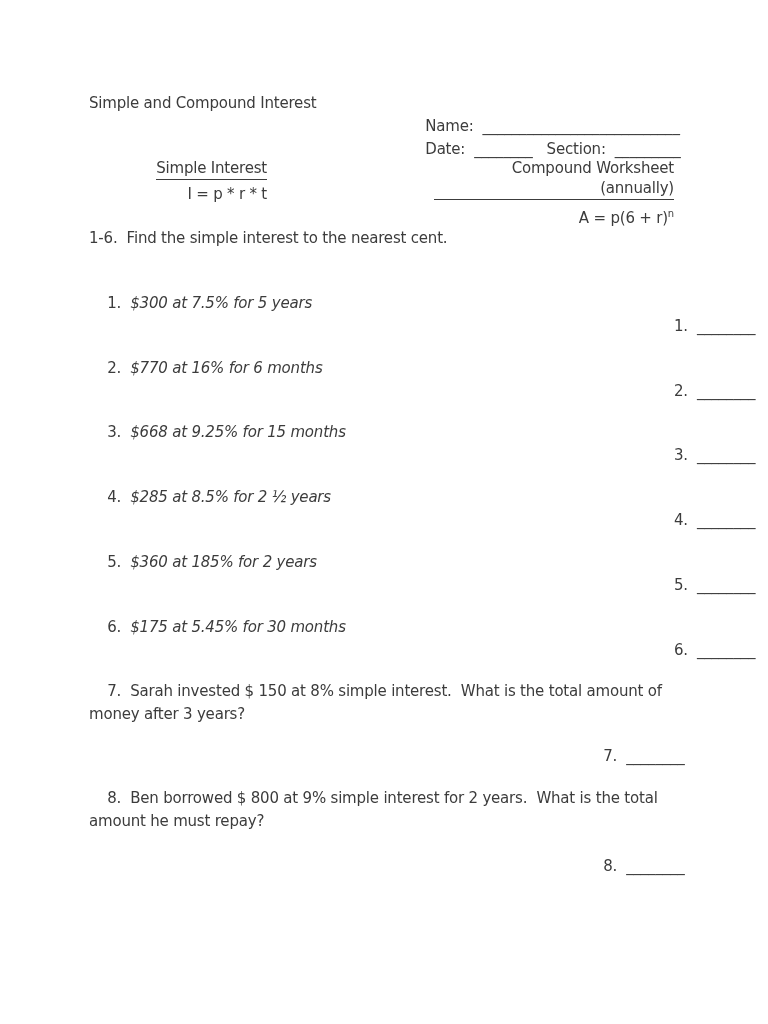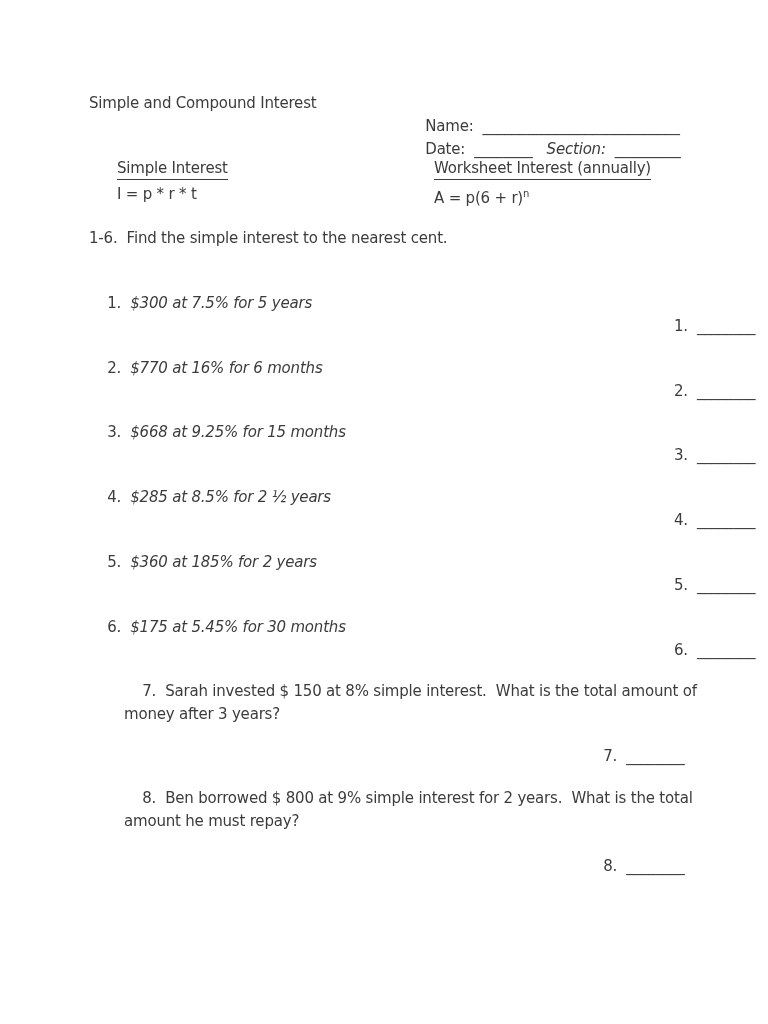--- a/index.html
+++ b/index.html
@@ -20,45 +20,45 @@
   }
   .abs { position: absolute; }
   .line { line-height: 23px; white-space: pre; text-align: center; }
 
   
   .title { left: 89px; top: 92px; line-height: 23px; }
   .name-line { left: 407px; top: 92px; }
   .date-line { left: 407px; top: 115px; }
   .name-line .blank { margin-left: 9px; }
   .date-line .blank { margin-left: 9px; }
-  .date-line .sec-label { margin-left: 14px; font-style: italic; }
+  .date-line .sec-label { margin-left: 14px; }
 
   
-  .formula-col { top: 158px; text-align: left; line-height: 20px; }
+  .formula-col { top: 158px; text-align: right; line-height: 20px; }
   .formula-col.simple { left: 117px; width: 150px; }
   .formula-col.compound { left: 434px; width: 240px; }
   .fh {
     display: inline-block;
     border-bottom: 1.5px solid #3c3c3c;
     padding-bottom: 1px;
   }
   .fx { margin-top: 4px; white-space: pre; }
   .fx sup { font-size: 10px; }
 
   
   .instructions { left: 89px; top: 227px; white-space: pre-wrap; line-height: 23px; }
 
   
   .prob-row { left: 89px; right: 0; line-height: 23px; white-space: pre; }
   .prob-row .ptext { margin-left: 9px; font-style: italic; }
   .answer { position: absolute; left: 585px; line-height: 23px; white-space: pre; }
   .answer .blank { margin-left: 9px; }
 
   
-  .wp { left: 89px; width: 605px; line-height: 23px; white-space: pre-wrap; margin-left: 35px; }
+  .wp { left: 89px; width: 605px; line-height: 23px; white-space: pre-wrap; }
   .wp .ptext { margin-left: 9px; }
 </style>
 </head>
 <body>
 
 <div class="page">
 
   <div class="abs title">
     <div>Simple and Compound Interest</div>
   </div>
@@ -68,21 +68,21 @@
   </div>
   <div class="abs line date-line">
     <span>Date:</span><span class="blank">________</span><span class="sec-label">Section:</span><span class="blank">_________</span>
   </div>
 
   <div class="abs formula-col simple">
     <span class="fh">Simple Interest</span>
     <div class="fx">I = p * r * t</div>
   </div>
   <div class="abs formula-col compound">
-    <span class="fh">Worksheet Interest (annually)</span>
+    <span class="fh">Compound Worksheet (annually)</span>
     <div class="fx"><span>A = p(6 + r)</span><sup>n</sup></div>
   </div>
 
   <div class="abs instructions">1-6.  Find the simple interest to the nearest cent.</div>
 
   <div class="abs prob-row" style="top:269px">
     <span>1.</span><span class="ptext">$300 at 7.5% for 5 years</span>
     <span class="answer"><span>1.</span><span class="blank">________</span></span>
   </div>
   <div class="abs prob-row" style="top:334px">

